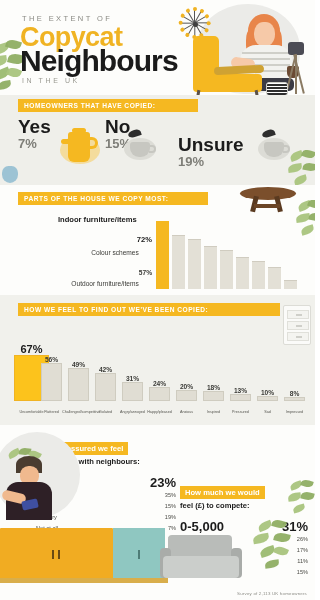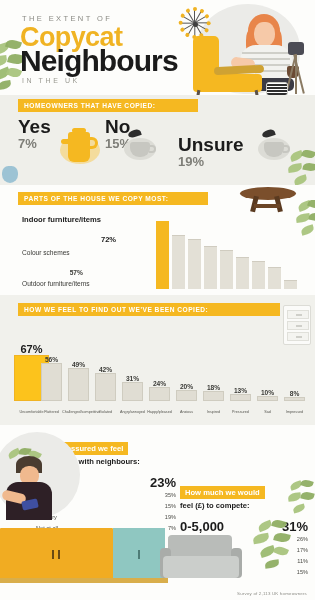--- a/index.html
+++ b/index.html
@@ -131,21 +131,21 @@
   .vase { position:absolute; left:2px; top:166px; width:16px; height:17px;
           background:#9dc3d4; border-radius:40% 40% 50% 50%; }
 
   
   .plant-r1 { position:absolute; left:288px; top:150px; width:30px; height:40px; }
 
   
   .sec2 { position:absolute; left:0; top:185px; width:315px; height:110px; background:#fdfdfb; }
   .sec2 .band { left:18px; top:7px; width:190px; }
   .list { position:absolute; left:22px; top:28px; width:130px; }
-  .list .row { display:flex; justify-content:flex-start; font-size:6.6px;
+  .list .row { display:flex; justify-content:flex-end; font-size:6.6px;
                color:#3a3a36; line-height:1.72; }
   .list .row.first { font-size:7.6px; font-weight:bold; color:#1b1b1b; line-height:1.85; }
   .list .row .lbl { white-space:nowrap; }
   .list .row .val { font-weight:bold; color:#3a3a36;margin-top:20px; }
   .list .row.first .val { color:#1b1b1b; }
 
   .bars2 { position:absolute; left:156px; top:36px; width:140px; height:68px; }
   .bars2 .bar { position:absolute; bottom:0; width:13px; background:#e3e0d6;
                 border-top:1px solid #d0ccc0; }
   .bars2 .bar.hl { background:#f5b821; border-top-color:#f5b821; }

